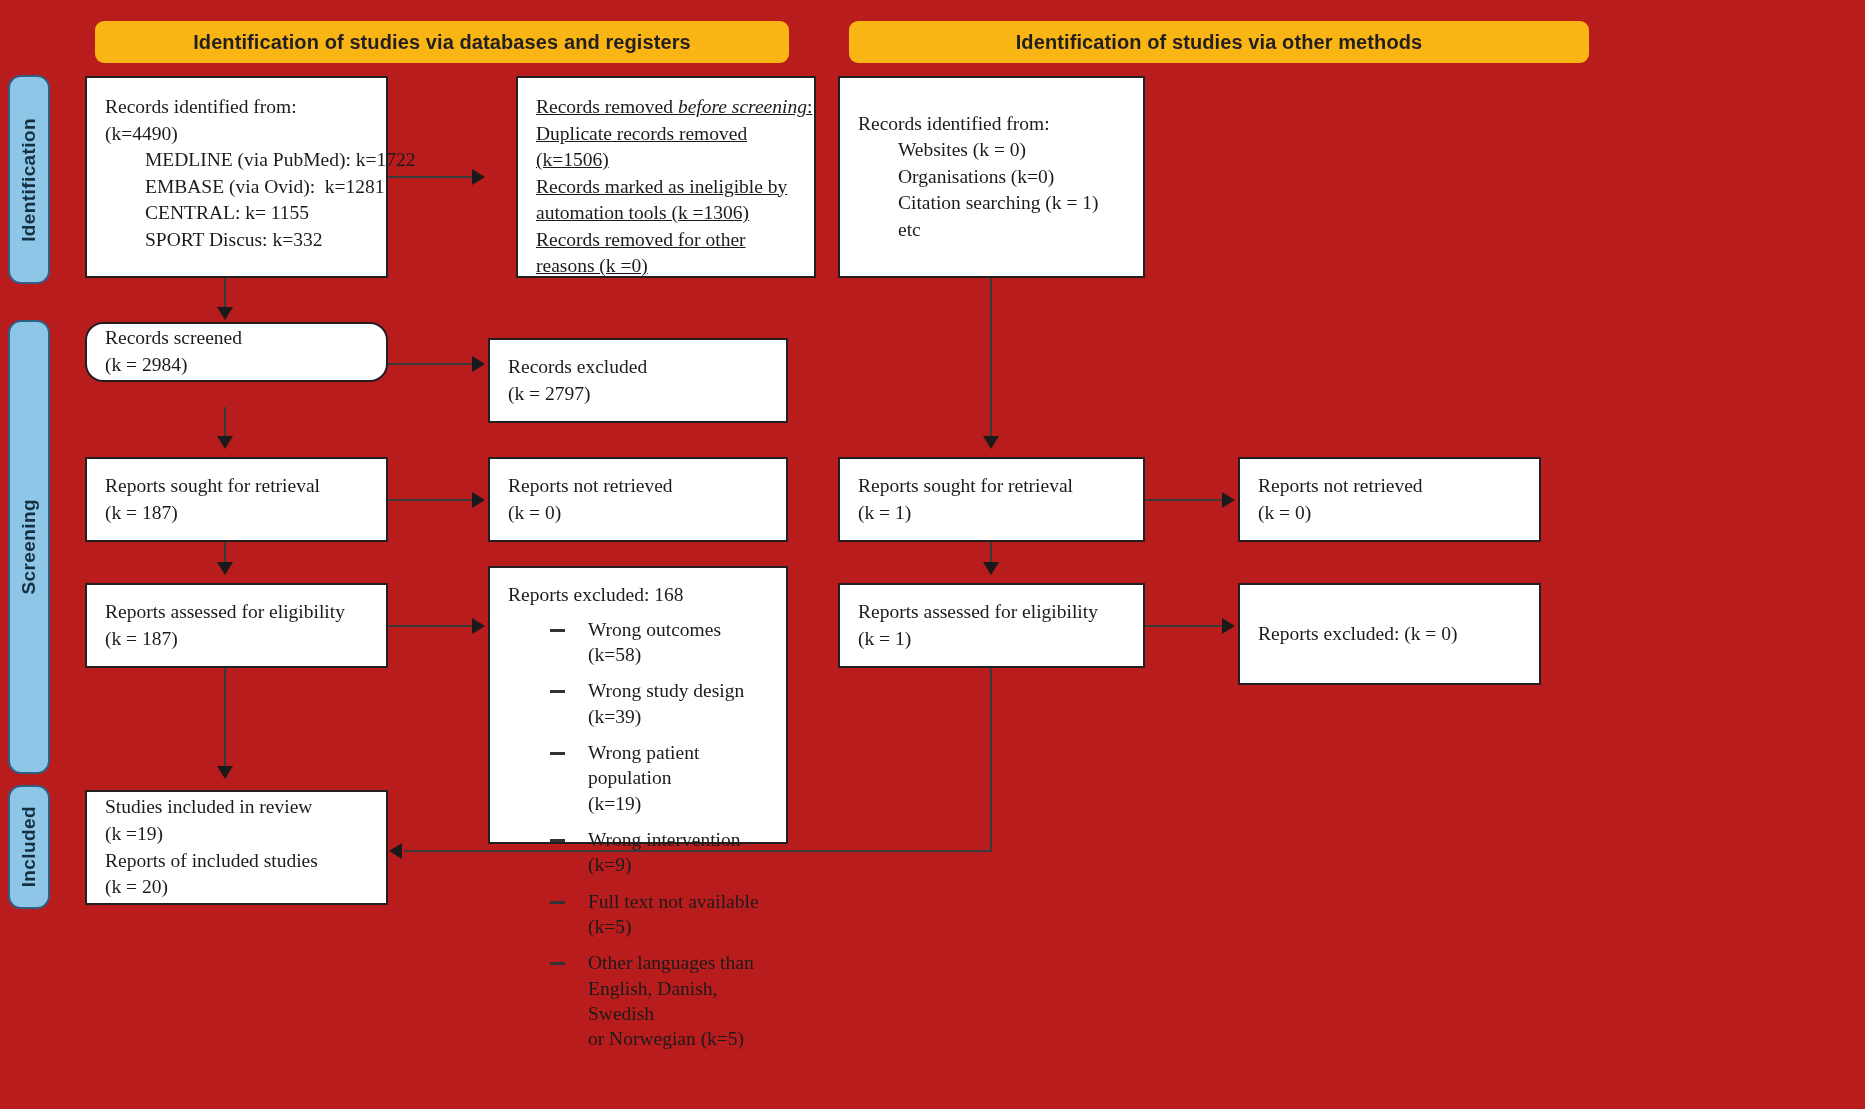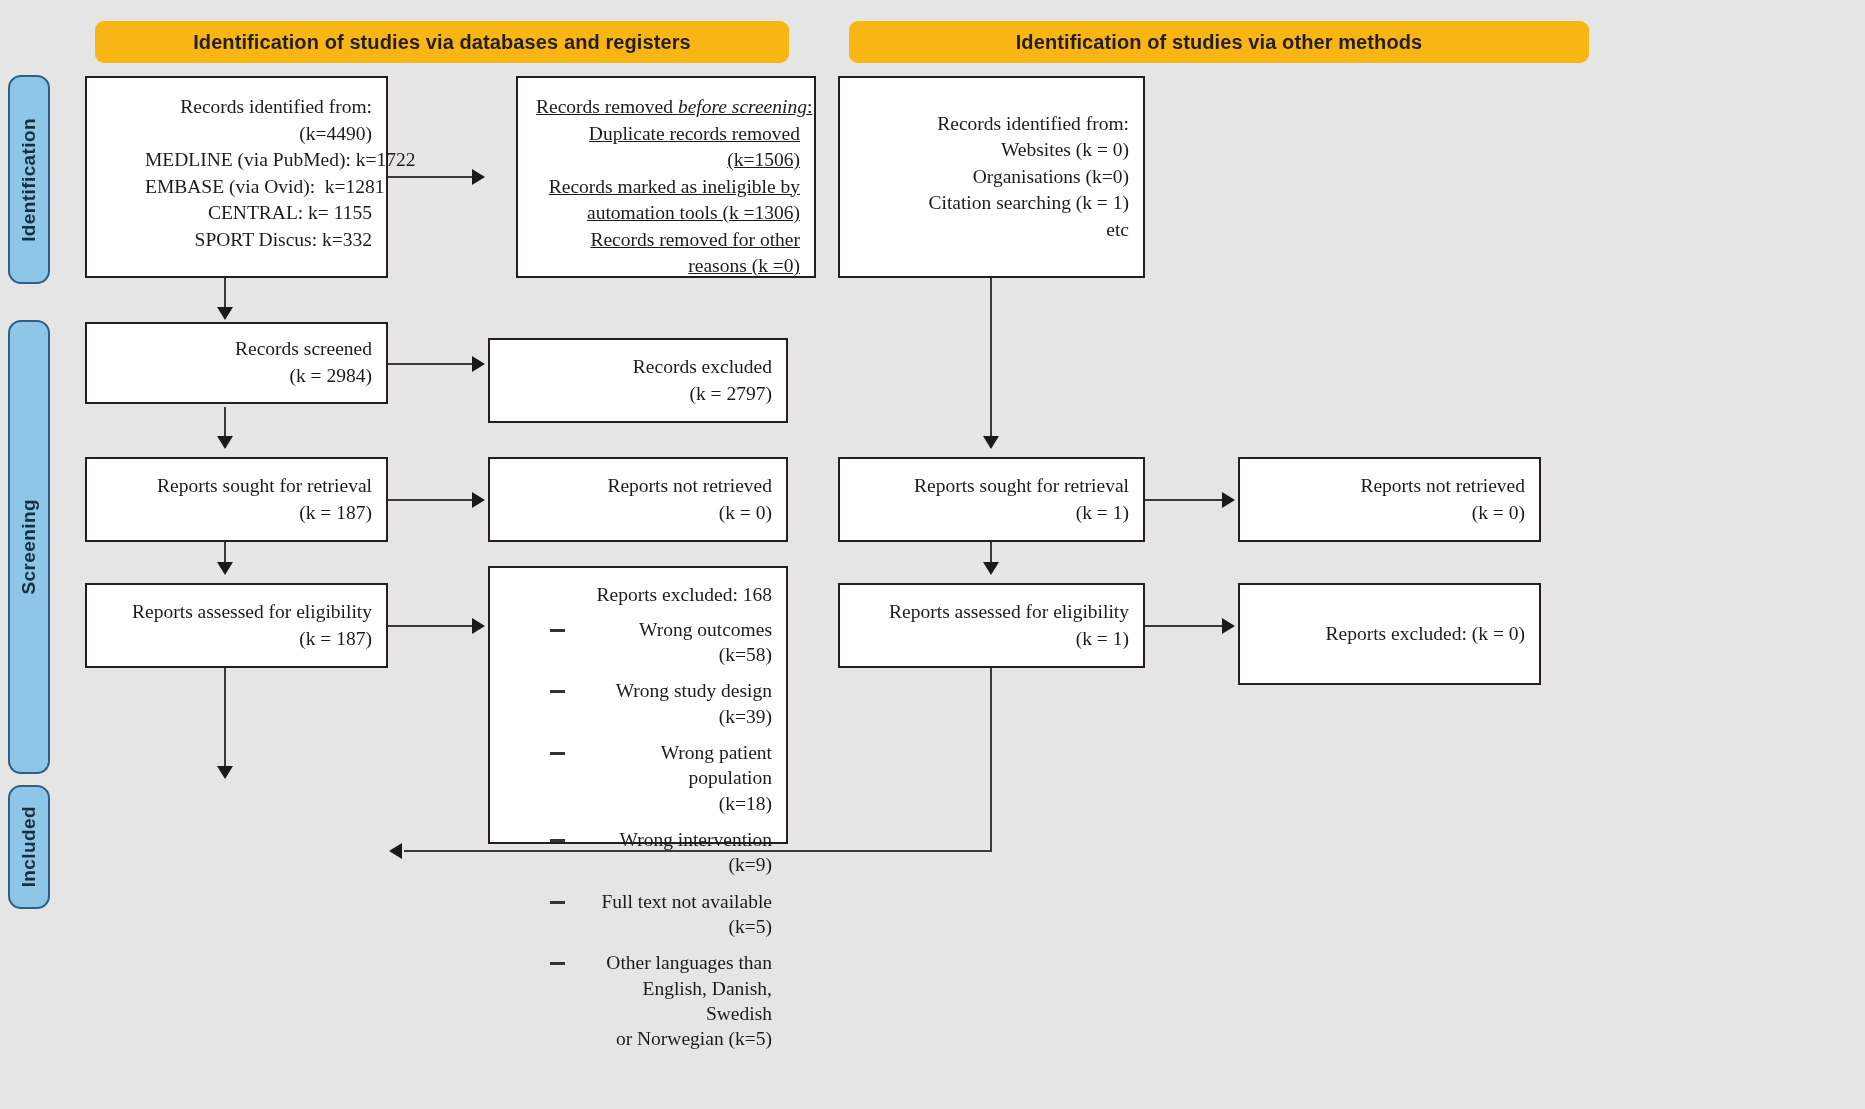--- a/index.html
+++ b/index.html
@@ -8,23 +8,22 @@
     background: #ffffff;
   }
   body {
     font-family: "Liberation Serif", serif;
     color: #1a1a1a;
   }
   #canvas {
     position: relative;
     width: 1865px;
     height: 1109px;
-    background: #e5e5e5;
+    background: #b91c1c;
     overflow: hidden;
-    text-align: right;
   }
 
   
   .hdr {
     position: absolute;
     background: #F9B514;
     border-radius: 9px;
     display: flex;
     align-items: center;
     justify-content: center;
@@ -156,21 +155,21 @@
   <div class="box" style="left:516px; top:76px; width:300px; height:202px;text-decoration:underline;">
     <span class="ln"><span>Records removed </span><i>before screening</i><span>:</span></span>
     <span class="ln">Duplicate records removed</span>
     <span class="ln">(k=1506)</span>
     <span class="ln">Records marked as ineligible by</span>
     <span class="ln">automation tools (k =1306)</span>
     <span class="ln">Records removed for other</span>
     <span class="ln">reasons (k =0)</span>
   </div>
 
-  <div class="box vcenter" style="left:85px; top:322px; width:303px; height:82px;">
+  <div class="box vcenter" style="left:85px; top:322px; width:303px; height:60px;border-radius:18px;">
     <span class="ln">Records screened</span>
     <span class="ln">(k = 2984)</span>
   </div>
 
   <div class="box vcenter" style="left:488px; top:322px; width:300px; height:85px;margin-top:16px;">
     <span class="ln">Records excluded</span>
     <span class="ln">(k = 2797)</span>
   </div>
 
   <div class="box vcenter" style="left:85px; top:457px; width:303px; height:85px;">
@@ -187,29 +186,35 @@
     <span class="ln">Reports assessed for eligibility</span>
     <span class="ln">(k = 187)</span>
   </div>
 
   <div class="box" style="left:488px; top:566px; width:300px; height:278px; padding-top:14px;">
     <span class="ln">Reports excluded: 168</span>
     <ul class="exlist">
       <li>Wrong outcomes (k=58)</li>
       <li>Wrong study design (k=39)</li>
       <li style="white-space:pre-line;">Wrong patient population
-(k=18)</li>
+(k=19)</li>
       <li>Wrong intervention (k=9)</li>
       <li>Full text not available (k=5)</li>
       <li style="white-space:pre-line;">Other languages than
 English, Danish, Swedish
 or Norwegian (k=5)</li>
     </ul>
   </div>
 
+  <div class="box vcenter" style="left:85px; top:790px; width:303px; height:115px;">
+    <span class="ln">Studies included in review</span>
+    <span class="ln">(k =19)</span>
+    <span class="ln">Reports of included studies</span>
+    <span class="ln">(k = 20)</span>
+  </div>
 
   <div class="box vcenter" style="left:838px; top:76px; width:307px; height:202px;">
     <span class="ln">Records identified from:</span>
     <span class="ln indent">Websites (k = 0)</span>
     <span class="ln indent">Organisations (k=0)</span>
     <span class="ln indent">Citation searching (k = 1)</span>
     <span class="ln indent">etc</span>
   </div>
 
   <div class="box vcenter" style="left:838px; top:457px; width:307px; height:85px;">

